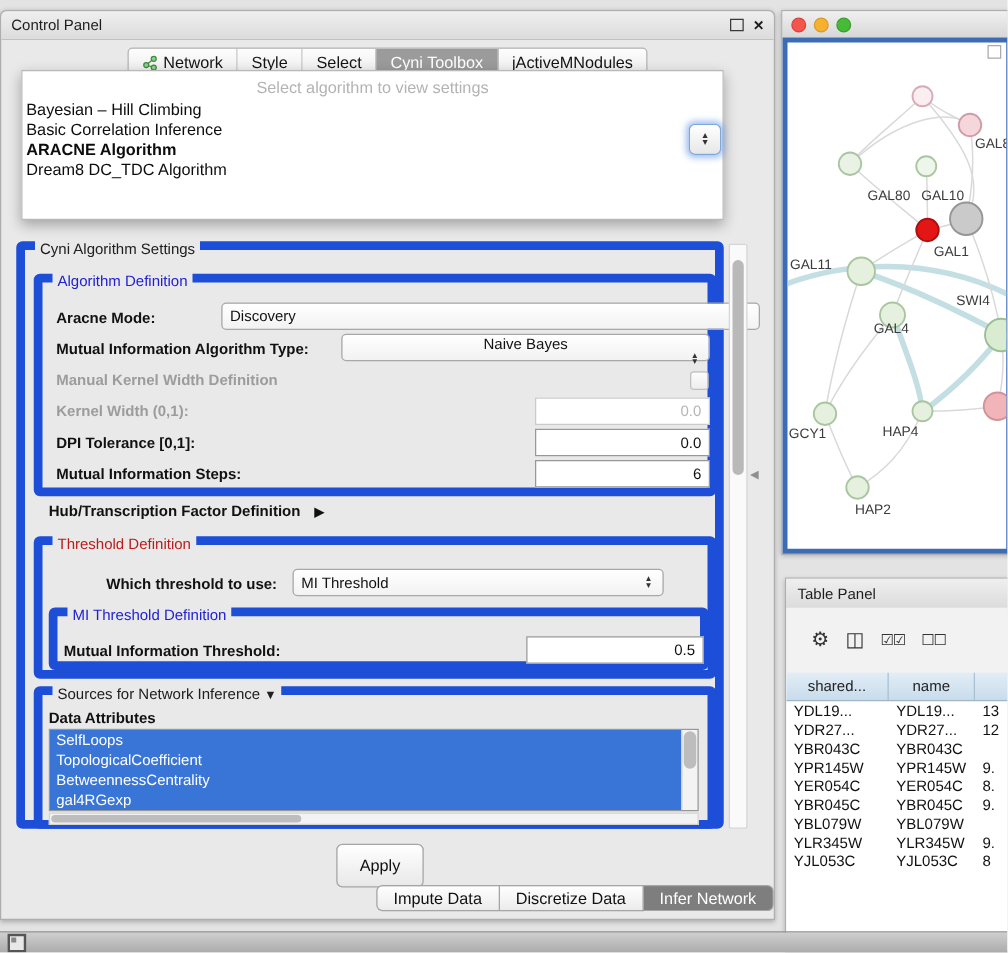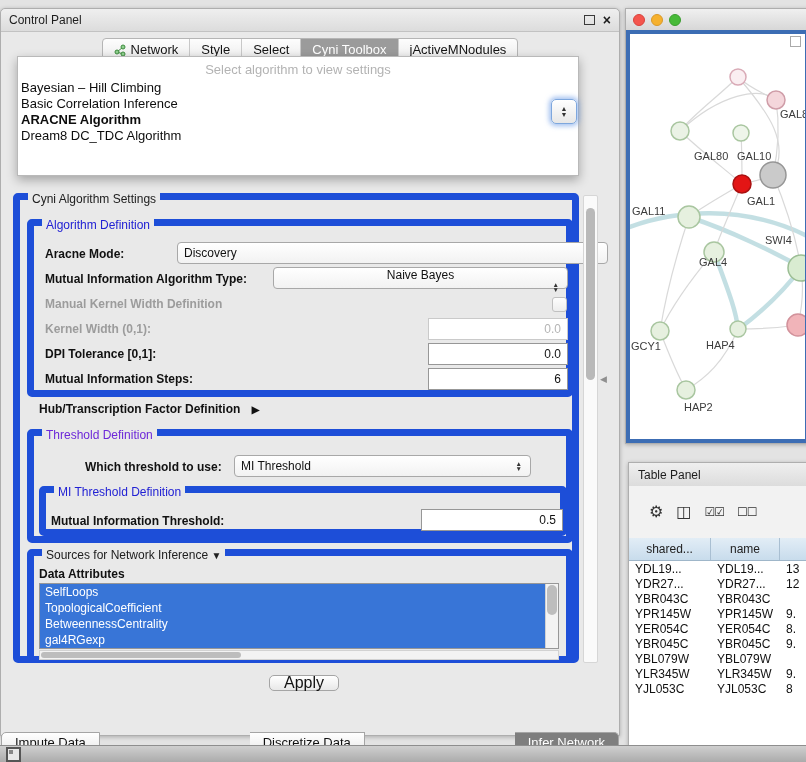--- a/index.html
+++ b/index.html
@@ -17,44 +17,44 @@
 
   .tabbar{position:absolute;top:29px;left:0;right:0;display:flex;justify-content:center;}
   .tabstrip{display:flex;border:1px solid #b5b5b5;border-radius:4px;background:linear-gradient(#fdfdfd,#ececec);height:21px;overflow:hidden;}
   .tab{display:flex;align-items:center;gap:5px;padding:0 11px;font-size:13px;color:#141414;border-right:1px solid #c8c8c8;cursor:default;white-space:nowrap;}
   .tab:last-child{border-right:none;}
   .tab.selected{background:#9b9b9b;color:#fff;}
 
   .group{position:absolute;border:7px solid #1d4ed8;border-radius:5px;box-sizing:border-box;}
   .group-title{position:absolute;top:-8px;left:8px;background:#e9e9e9;padding:0 4px;font-size:12px;white-space:nowrap;}
   .t-blue{color:#2121d4;}
-  .t-green{color:#6d28d9;}
+  .t-green{color:#b91c1c;}
   .t-dark{color:#202020;}
 
   .lbl{position:absolute;font-size:12px;font-weight:bold;color:#111;white-space:nowrap;}
   .lbl.gray{color:#9c9c9c;}
 
   .combo{position:absolute;height:22px;background:linear-gradient(#ffffff,#f2f2f2);border:1px solid #a8a8a8;border-radius:4px;display:flex;align-items:center;font-size:12px;padding:0 6px;color:#111;box-sizing:border-box;}
   .arrows{margin-left:auto;display:flex;flex-direction:column;align-items:center;font-size:6.5px;line-height:5px;color:#333;padding-right:2px;}
 
   .field{position:absolute;height:22px;background:#fff;border:1px solid #979797;font-size:12px;display:flex;align-items:center;justify-content:flex-end;padding:0 6px;color:#111;box-sizing:border-box;}
   .field.disabled{border-color:#cacaca;color:#b5b5b5;}
 
   .checkbox{position:absolute;width:13px;height:13px;border:1px solid #c0c0c0;border-radius:3px;background:linear-gradient(#fdfdfd,#ededed);}
 
   .attr-list{position:absolute;background:#fff;border:1px solid #979797;box-sizing:border-box;overflow:hidden;}
   .attr-item{height:16px;line-height:16px;background:#3875d7;color:#fff;font-size:12px;padding-left:5px;white-space:nowrap;}
   .list-vscroll{position:absolute;right:0;top:0;bottom:0;width:12px;background:#f3f3f3;border-left:1px solid #d2d2d2;}
   .list-vscroll .thumb{position:absolute;left:1px;right:1px;top:1px;height:30px;background:#bdbdbd;border-radius:5px;}
   .list-hscroll{position:absolute;height:10px;background:#f3f3f3;border:1px solid #d2d2d2;box-sizing:border-box;}
   .list-hscroll .thumb{position:absolute;top:1px;bottom:1px;left:1px;width:200px;background:#bdbdbd;border-radius:5px;}
 
-  .push-button{position:absolute;height:16px;border:1px solid #a5a5a5;border-radius:5px;background:linear-gradient(#ffffff,#e8e8e8);font-size:16px;display:flex;align-items:center;justify-content:center;color:#111;box-sizing:border-box;}
-
-  .seg-row{position:absolute;left:0;right:0;display:flex;justify-content:space-between;margin-top:24px;}
+  .push-button{position:absolute;height:35px;border:1px solid #a5a5a5;border-radius:5px;background:linear-gradient(#ffffff,#e8e8e8);font-size:13px;display:flex;align-items:center;justify-content:center;color:#111;box-sizing:border-box;}
+
+  .seg-row{position:absolute;left:0;right:0;display:flex;justify-content:flex-end;}
   .seg-btn{height:21px;border:1px solid #a5a5a5;background:linear-gradient(#ffffff,#ebebeb);font-size:13px;padding:0 13px;display:flex;align-items:center;color:#111;box-sizing:border-box;}
   .seg-btn + .seg-btn{border-left:none;}
   .seg-btn:first-child{border-radius:5px 0 0 5px;}
   .seg-btn:last-child{border-radius:0 5px 5px 0;}
   .seg-btn.selected{background:#7e7e7e;color:#fff;}
 
   .popup{position:absolute;left:16px;top:47px;width:562px;height:120px;background:#fff;border:1px solid #b9b9b9;box-shadow:0 4px 10px rgba(0,0,0,.3);z-index:10;box-sizing:border-box;padding-top:3px;}
   .popup-placeholder{height:20px;line-height:20px;text-align:center;color:#b3b3b3;font-size:13px;}
   .popup-item{height:16px;line-height:16px;font-size:13px;color:#0d0d0d;padding-left:3px;white-space:nowrap;}
   .popup-item.selected-bold{font-weight:bold;}

